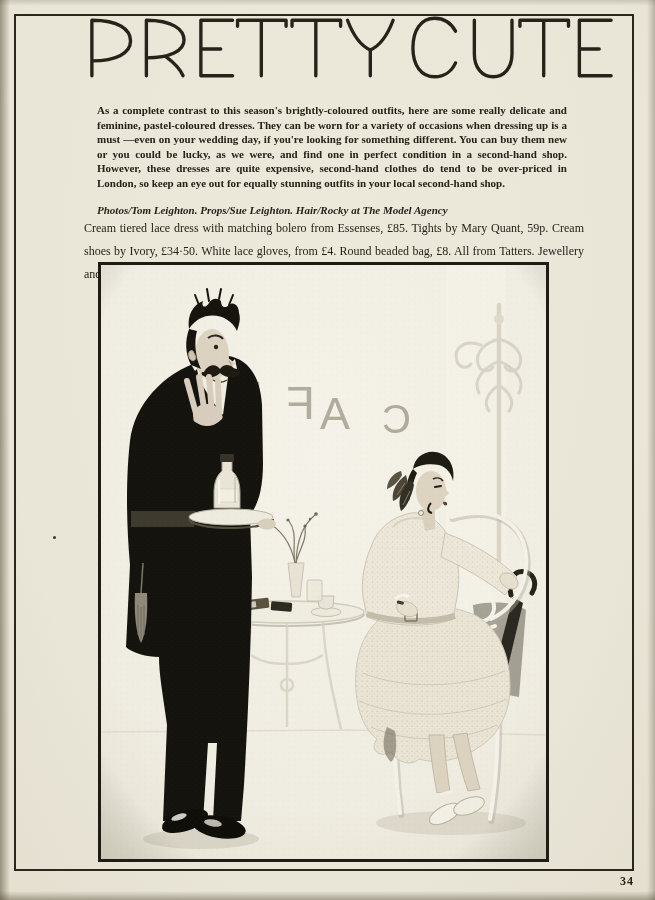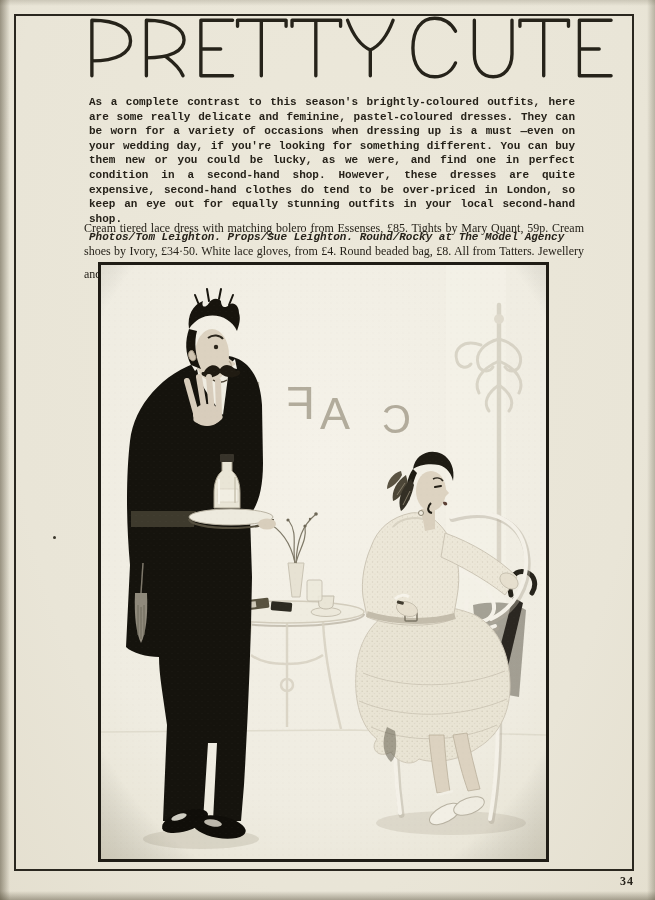--- a/index.html
+++ b/index.html
@@ -20,21 +20,21 @@
   .outer-frame{
     position:absolute;left:14px;top:14px;width:616px;height:853px;
     border:2px solid var(--frame);
   }
   .masthead-svg{position:absolute;left:80px;top:15px;width:540px;height:70px;}
   .sr-only{position:absolute;width:1px;height:1px;overflow:hidden;clip:rect(0 0 0 0);white-space:nowrap;}
   .intro{
     position:absolute;left:85px;top:91px;width:494px;
     font-size:11px;line-height:14.6px;font-weight:bold;text-align:justify;
   }
-  .intro p{margin:4px;font-family:Liberation Mono, monospace;}
+  .intro p{margin:12px;}
   .credits{font-style:italic;text-align:left;margin-top:1px;}
   .caption{
     position:absolute;left:84px;top:205px;width:500px;
     font-size:12px;line-height:23px;text-align:justify;
   }
   .photo-figure{
     position:absolute;left:98px;top:262px;width:445px;height:594px;
     margin:0;border:3px solid #1f1c15;background:var(--photo-paper);
   }
   .photo-figure svg{display:block;width:100%;height:100%;}
@@ -87,21 +87,21 @@
           </g>
         <g transform="translate(497,0)">
           <path d="M7,5 V61 M7,5 H39 M7,34 H27 M7,61 H39"></path>
           </g>
       </g>
     </svg>
   </header>
 
   <section class="intro">
     <p>As a complete contrast to this season's brightly-coloured outfits, here are some really delicate and feminine, pastel-coloured dresses. They can be worn for a variety of occasions when dressing up is a must —even on your wedding day, if you're looking for something different. You can buy them new or you could be lucky, as we were, and find one in perfect condition in a second-hand shop. However, these dresses are quite expensive, second-hand clothes do tend to be over-priced in London, so keep an eye out for equally stunning outfits in your local second-hand shop.</p>
-    <p class="credits">Photos/Tom Leighton. Props/Sue Leighton. Round/Rocky at The Model Agency</p>
+    <p class="credits">Photos/Tom Leighton. Props/Sue Leighton. Hair/Rocky at The Model Agency</p>
   </section>
 
   <p class="caption">Cream tiered lace dress with matching bolero from Essenses, £85. Tights by Mary Quant, 59p. Cream shoes by Ivory, £34·50. White lace gloves, from £4. Round beaded bag, £8. All from Tatters. Jewellery and flower in hair by Adrien Mann, from £1.</p>
 
   <figure class="photo-figure" aria-label="Black-and-white photograph: a startled waiter in a black tailcoat holds a tray with a bottle beside a woman in a tiered cream lace dress seated on a white café chair, mirrored CAFÉ lettering on the window behind">
     <svg viewBox="0 0 445 594" preserveAspectRatio="none">
       <defs>
         <radialGradient id="phbg" cx="50%" cy="32%" r="85%">
           <stop offset="0%" stop-color="#f5f2e9"></stop>
           <stop offset="70%" stop-color="#efece1"></stop>

